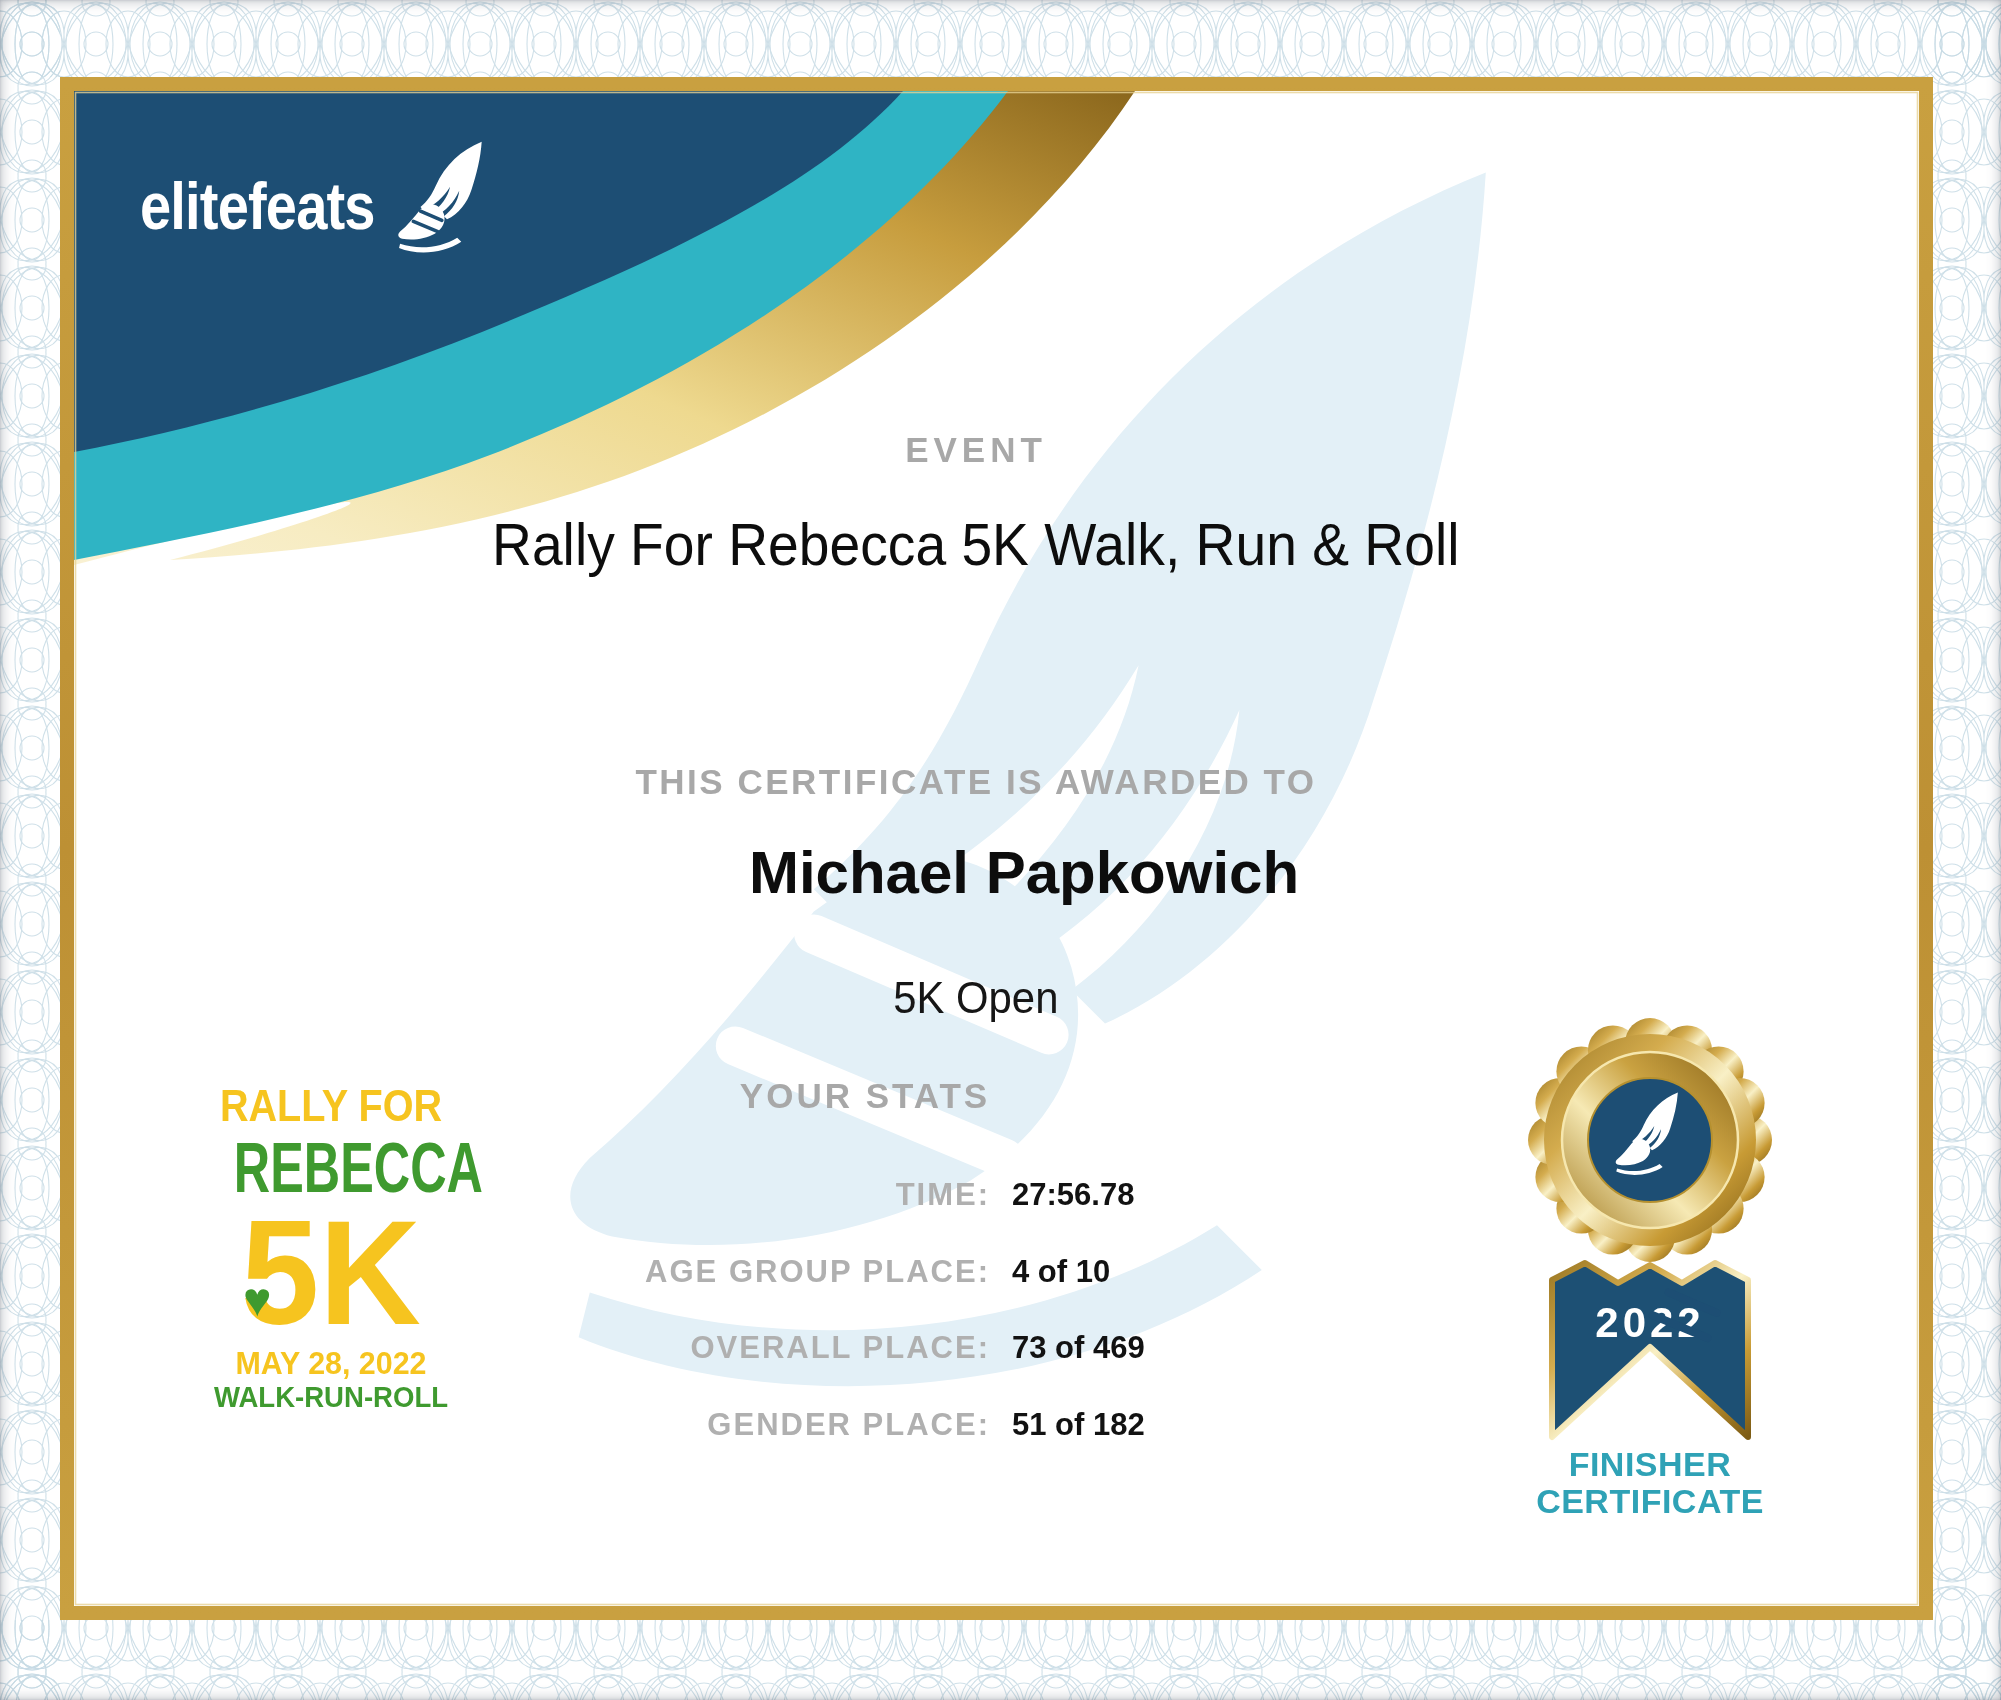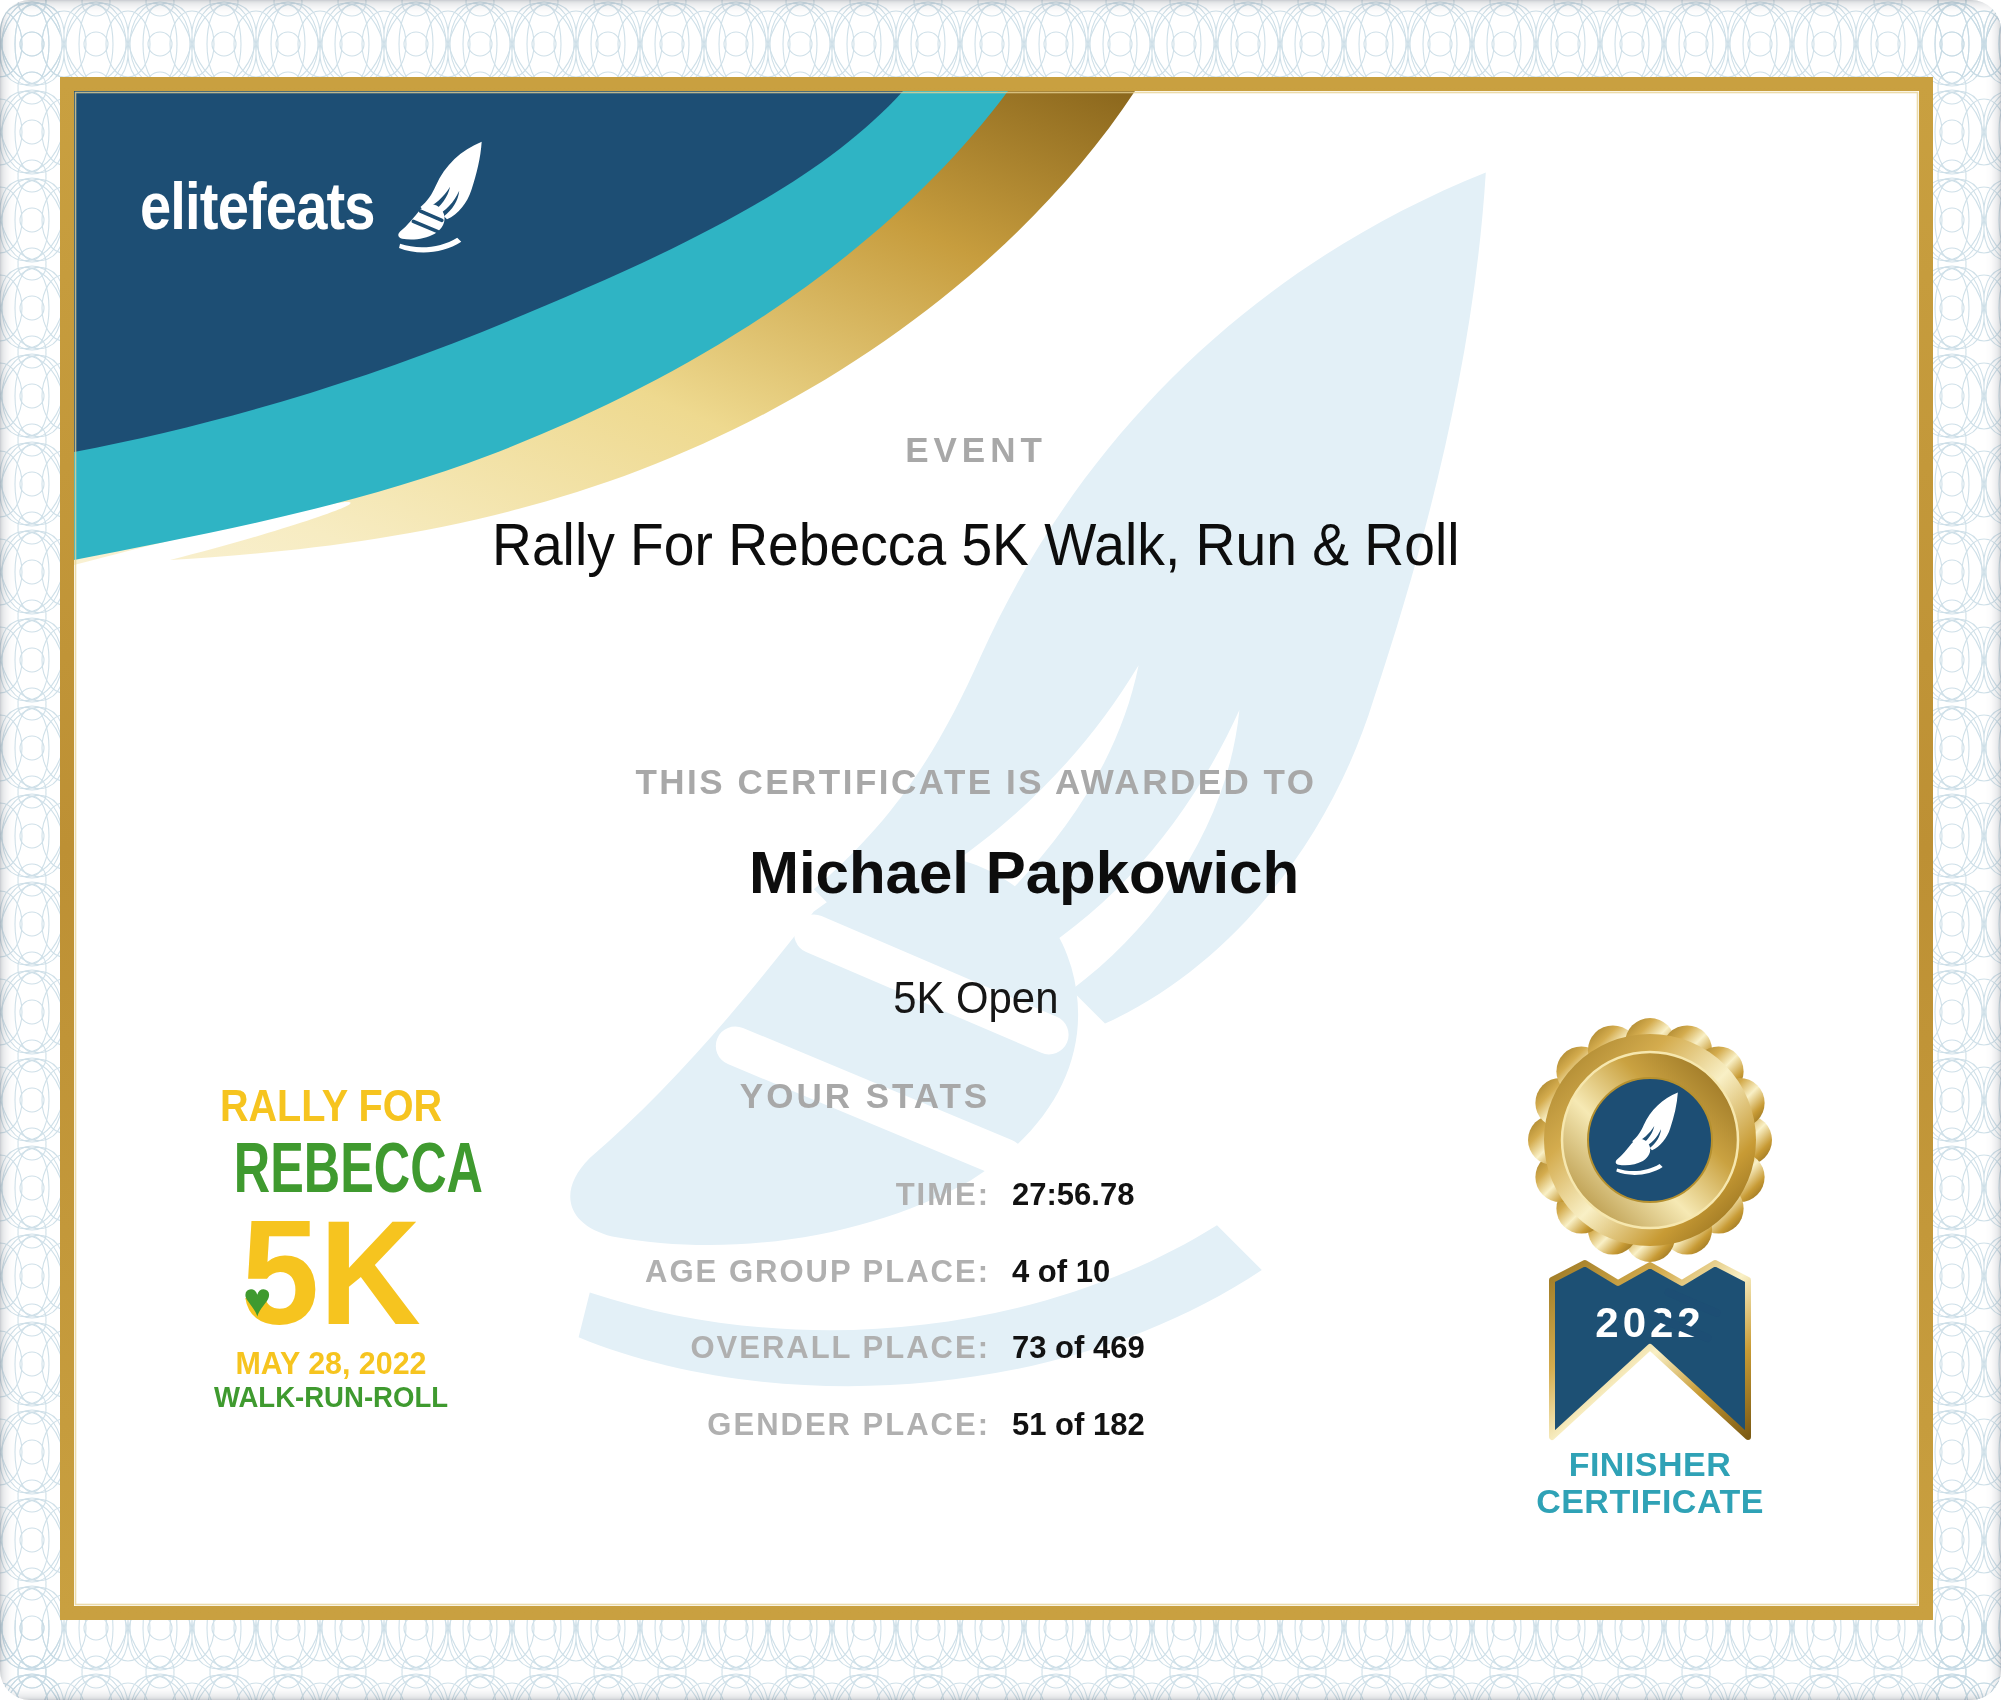--- a/index.html
+++ b/index.html
@@ -1,18 +1,18 @@
 <!DOCTYPE html>
 <html><head>
 <meta charset="utf-8">
 <style>
   html,body{margin:0;padding:0;background:#ffffff;}
   #page{
     position:relative; width:2001px; height:1700px; background:#ffffff;
-    overflow:hidden; font-family:"Liberation Sans", sans-serif;border-radius:30px;
+    overflow:hidden; font-family:"Liberation Sans", sans-serif;
   }
   .abs{position:absolute;}
   .bg-layer{left:0;top:0;width:2001px;height:1700px;}
   .edge-shadow{left:0;top:0;width:2001px;height:1700px;pointer-events:none;
     box-shadow:inset 0 0 14px rgba(90,100,112,.45), inset 0 0 3px rgba(90,100,112,.3);}
   
   .brand-text{left:140px;top:168px;color:#ffffff;font-size:66px;font-weight:700;
     letter-spacing:-1px;transform:scaleX(.85);transform-origin:left top;white-space:nowrap;}
   .brand-icon{left:396px;top:136px;width:102px;height:130px;}
   

